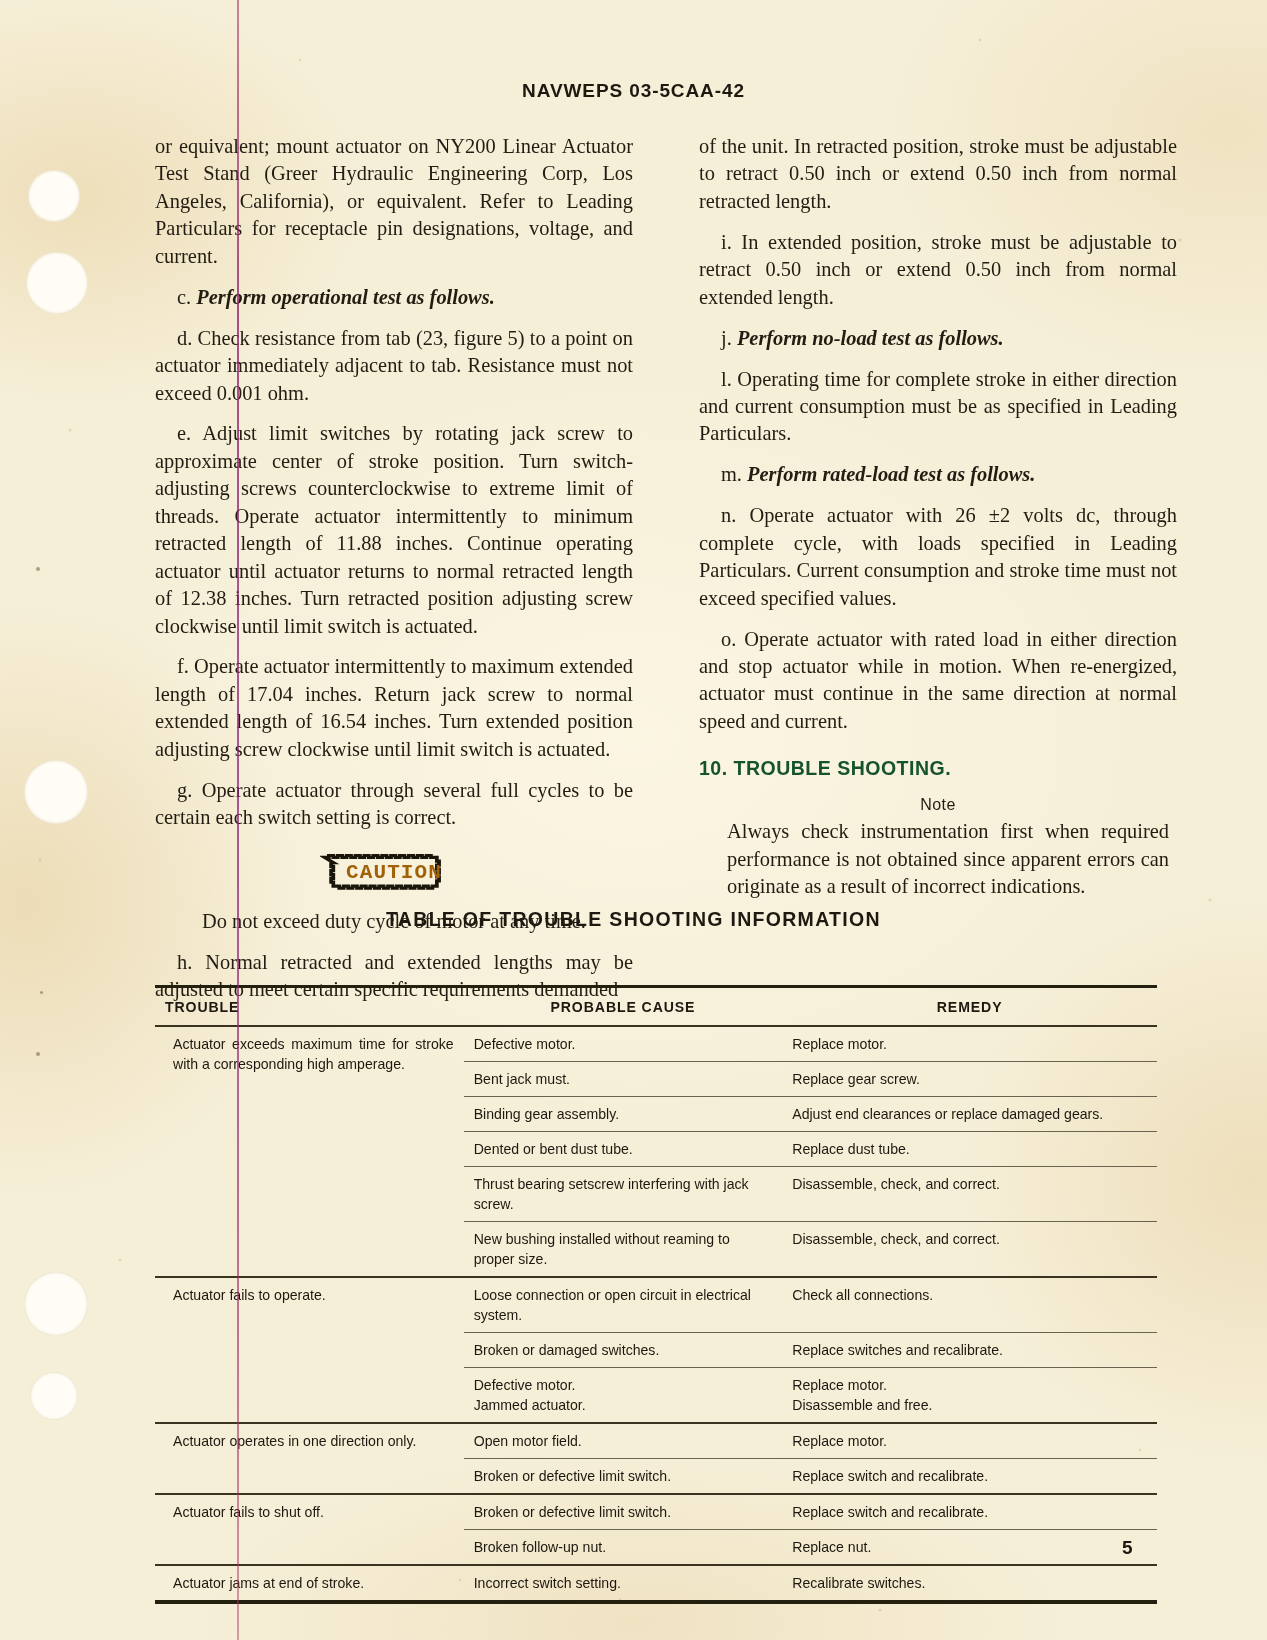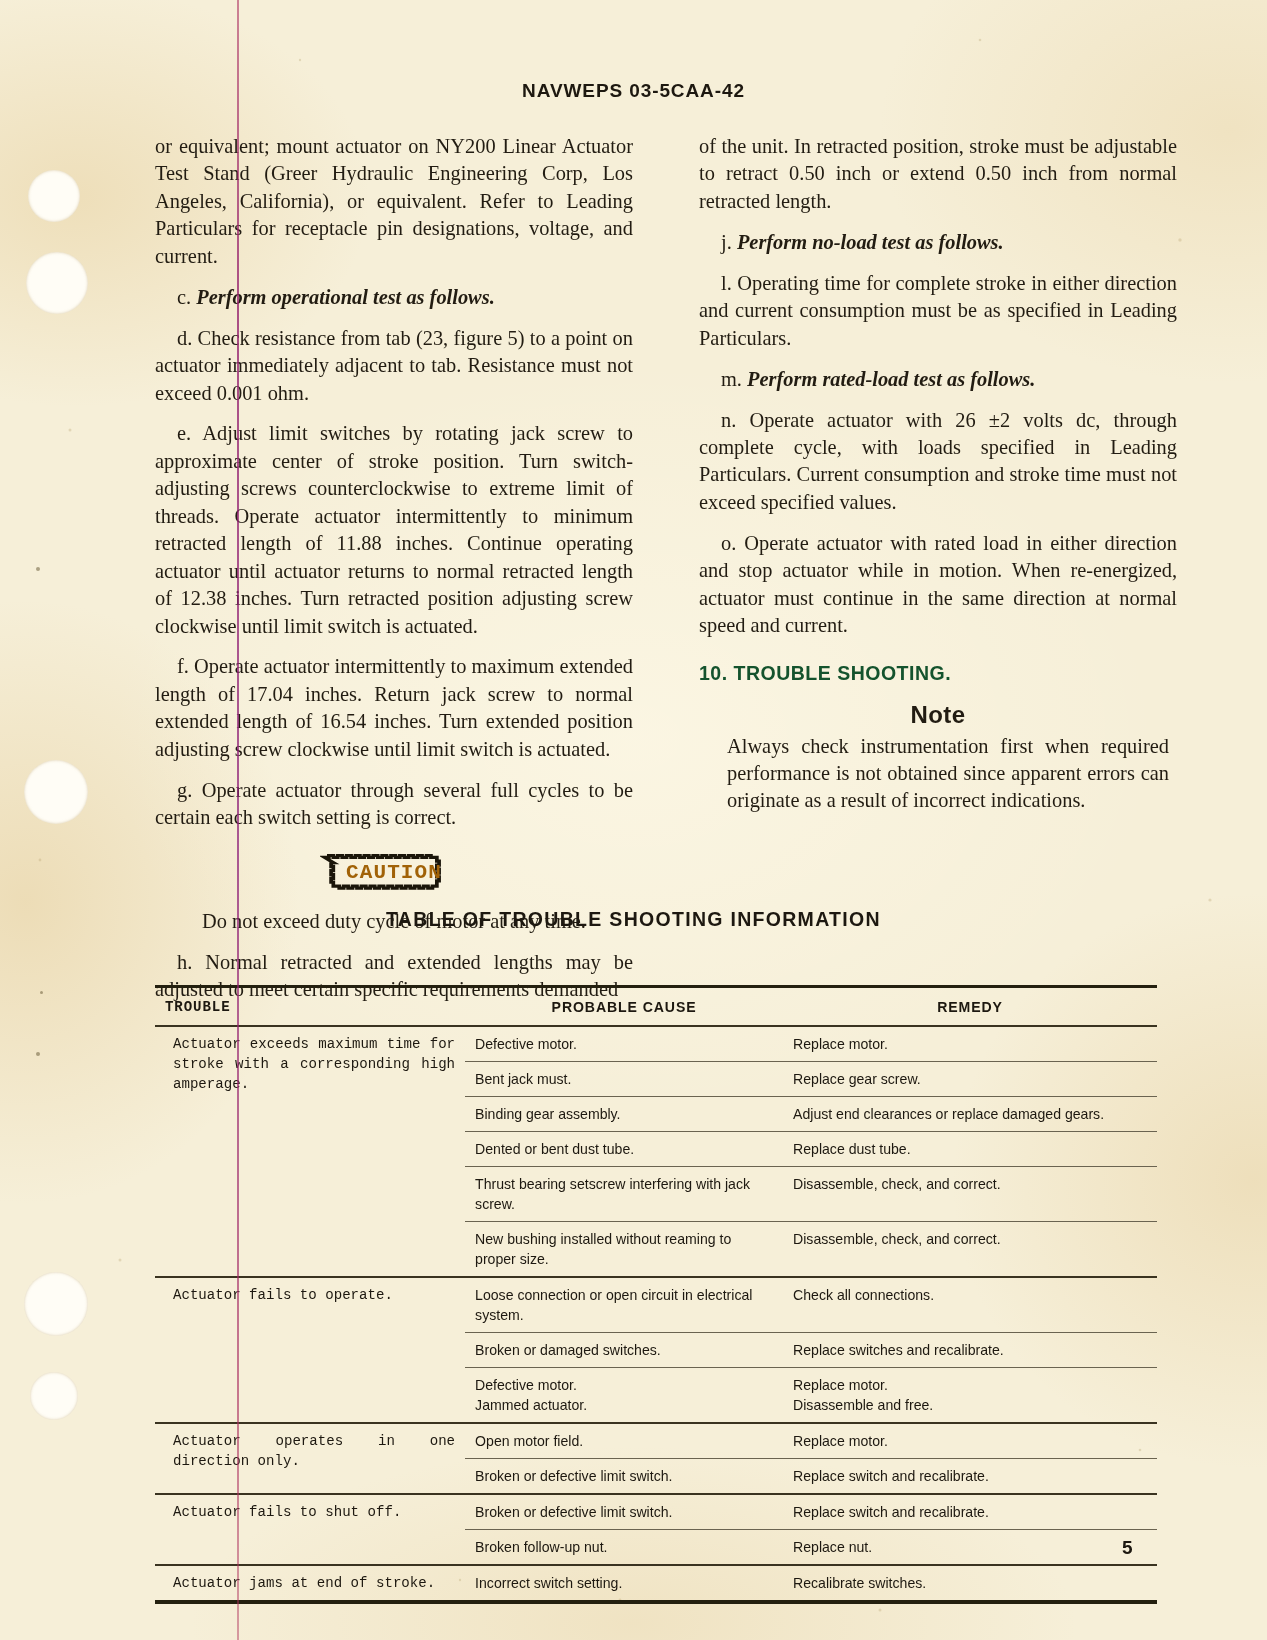--- a/index.html
+++ b/index.html
@@ -137,22 +137,22 @@
     font-family: "Liberation Sans", sans-serif;
     font-weight: bold;
     font-size: 19.5px;
     letter-spacing: 0.5px;
     color: #14532d;
   }
   .note-head {
     margin: 0 0 4px 0;
     text-align: center;
     font-family: "Liberation Sans", sans-serif;
-    font-weight: bold;
-    font-size: 24px;
+    font-weight: normal;
+    font-size: 16px;
     letter-spacing: 0.4px;
   }
   p.note-body {
     margin: 0 0 13.5px 0;
     font-size: 20.4px;
     line-height: 1.345;
     text-align: justify;
     padding: 0 8px 0 28px;
   }
 
@@ -188,21 +188,21 @@
   .tbl thead th {
     text-align: center;
     font-weight: bold;
     font-size: 14.1px;
     letter-spacing: 0.9px;
     padding: 9px 10px 8px 10px;
   }
   .tbl thead tr { border-top: 3.6px solid #24200f; border-bottom: 2.1px solid #3a3320; }
   .rule-thin  { border-top: 1.1px solid #6a6350; }
   .rule-group { border-top: 2.4px solid #3a3320; }
-  .tbl .c-trouble { width: 300px; text-align: justify; font-family: Liberation Mono, monospace; }
+  .tbl .c-trouble { width: 300px; text-align: justify; }
   .tbl .c-cause   { width: 320px; }
   .tbl .c-remedy  { width: 382px; }
   .tbl td.c-trouble { padding-left: 18px; }
   .tbl-bottom {
     position: absolute;
     left: 155px;
     width: 1002px;
     height: 3.6px;
     background: #24200f;
   }
@@ -290,20 +290,21 @@
 
         <p class="caution-text">Do not exceed duty cycle of motor at any time.</p>
 
         <p class="body indent">h. Normal retracted and extended lengths may be adjusted to meet certain specific requirements demanded</p>
       </div>
 
       <div class="col">
 
         <p class="body">of the unit. In retracted position, stroke must be adjustable to retract 0.50 inch or extend 0.50 inch from normal retracted length.</p>
 
+        <p class="body indent">i. In extended position, stroke must be adjustable to retract 0.50 inch or extend 0.50 inch from normal extended length.</p>
 
         <p class="italichead"><span class="lead">j. </span><span>Perform no-load test as follows.</span></p>
 
 
         <p class="body indent">l. Operating time for complete stroke in either direction and current consumption must be as specified in Leading Particulars.</p>
 
         <p class="italichead"><span class="lead">m. </span><span>Perform rated-load test as follows.</span></p>
 
         <p class="body indent">n. Operate actuator with 26 ±2 volts dc, through complete cycle, with loads specified in Leading Particulars. Current consumption and stroke time must not exceed specified values.</p>
 

